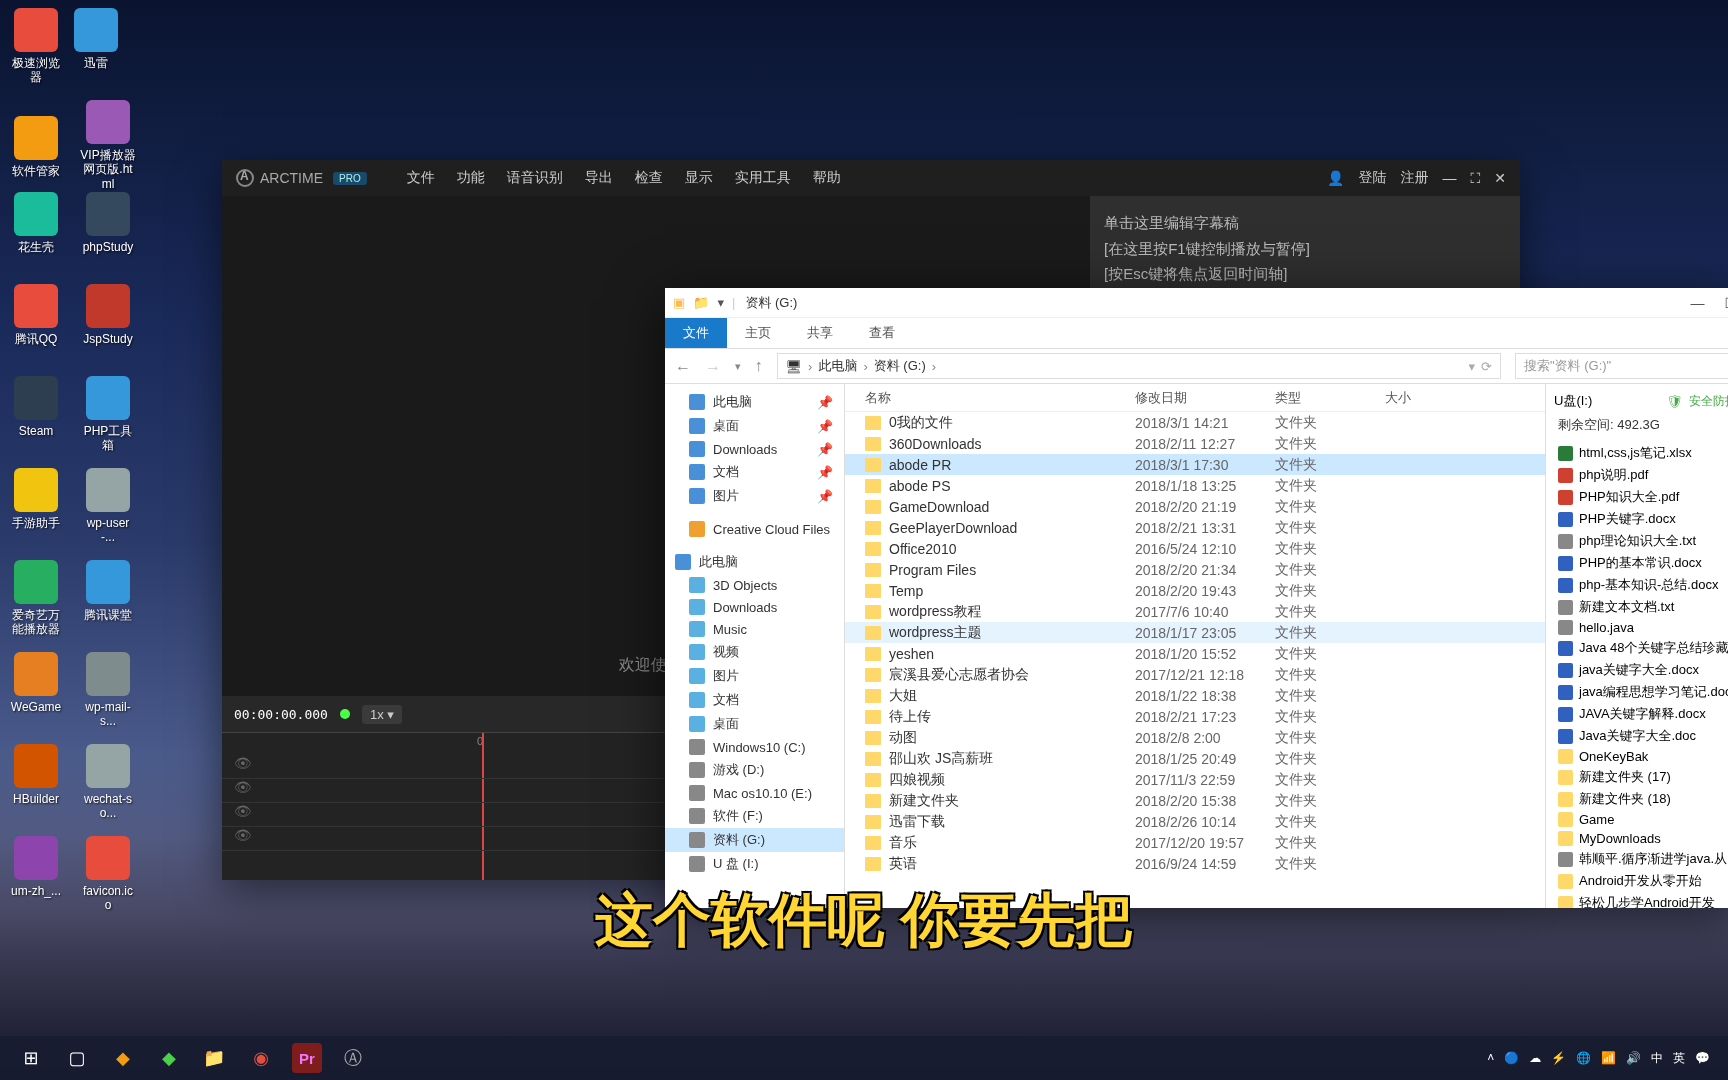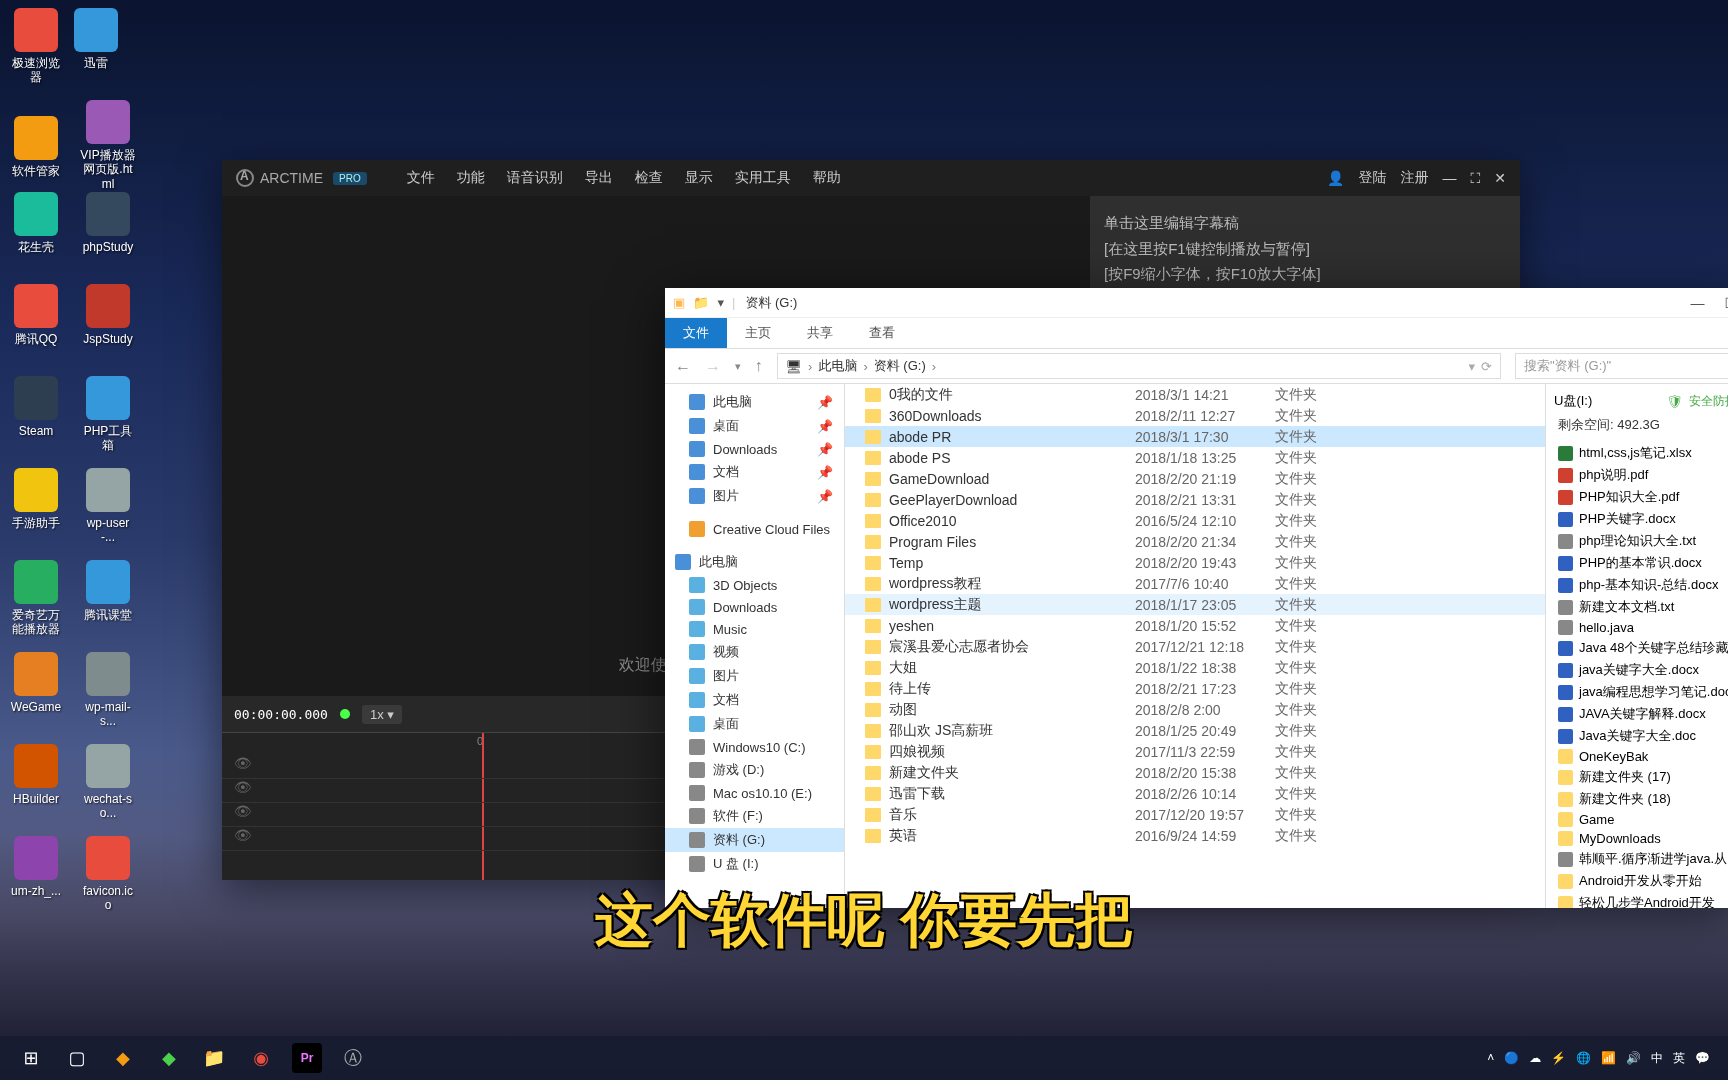--- a/index.html
+++ b/index.html
@@ -202,21 +202,20 @@
       <span>✕</span>
     </div>
   </div>
   <div class="arctime-body">
     <div class="arctime-preview">
       <span>欢迎使用A</span>
     </div>
     <div class="arctime-side" id="arctime-side">
         <div>单击这里编辑字幕稿</div>
         <div>[在这里按F1键控制播放与暂停]</div>
-        <div>[按F9缩小字体，按F10放大字体]</div>
         <div>[按Esc键将焦点返回时间轴]</div>
       </div>
   </div>
   <div class="arctime-tl-ctrl">
     <span class="arctime-tc">00:00:00.000</span>
     <span class="arctime-rec"></span>
     <span class="arctime-speed"><span>1x</span> ▾</span>
     <span style="margin-left:auto">⏮</span>
     <span>▶</span>
     <span>⏭</span>
@@ -362,20 +361,26 @@
         <div class="exp-side-item sel">
           <span class="exp-side-ico" style="background:#888"></span>
           <span>资料 (G:)</span>
         </div>
         <div class="exp-side-item">
           <span class="exp-side-ico" style="background:#888"></span>
           <span>U 盘 (I:)</span>
         </div>
       </div>
     <div class="exp-main">
+      <div class="exp-cols">
+        <span class="exp-col-name">名称</span>
+        <span class="exp-col-date">修改日期</span>
+        <span class="exp-col-type">类型</span>
+        <span class="exp-col-size">大小</span>
+      </div>
       <div class="exp-files" id="exp-files">
           <div class="exp-row">
             <span class="exp-row-ico"></span>
             <span class="exp-row-name">0我的文件</span>
             <span class="exp-row-date">2018/3/1 14:21</span>
             <span class="exp-row-type">文件夹</span>
             <span class="exp-row-size"></span>
           </div>
           <div class="exp-row">
             <span class="exp-row-ico"></span>
@@ -629,21 +634,21 @@
 
 <div class="subtitle">这个软件呢 你要先把</div>
 
 <div class="taskbar">
   <div class="tb-item">⊞</div>
   <div class="tb-item">▢</div>
   <div class="tb-item" style="color:#f39c12">◆</div>
   <div class="tb-item" style="color:#4ad04a">◆</div>
   <div class="tb-item" style="color:#ffd86b">📁</div>
   <div class="tb-item" style="color:#e74c3c">◉</div>
-  <div class="tb-item" style="color:#ea77ff;background:#000000;border-radius:4px;width:30px;height:30px;margin:0 8px;font-size:12px;font-weight:bold">Pr</div>
+  <div class="tb-item" style="color:#ea77ff;background:#7f1d1d;border-radius:4px;width:30px;height:30px;margin:0 8px;font-size:15px;font-weight:bold">Pr</div>
   <div class="tb-item" style="color:#aaa">Ⓐ</div>
   <div class="tb-right">
     <span>˄</span>
     <span>🔵</span>
     <span>☁</span>
     <span>⚡</span>
     <span>🌐</span>
     <span>📶</span>
     <span>🔊</span>
     <span>中</span>

